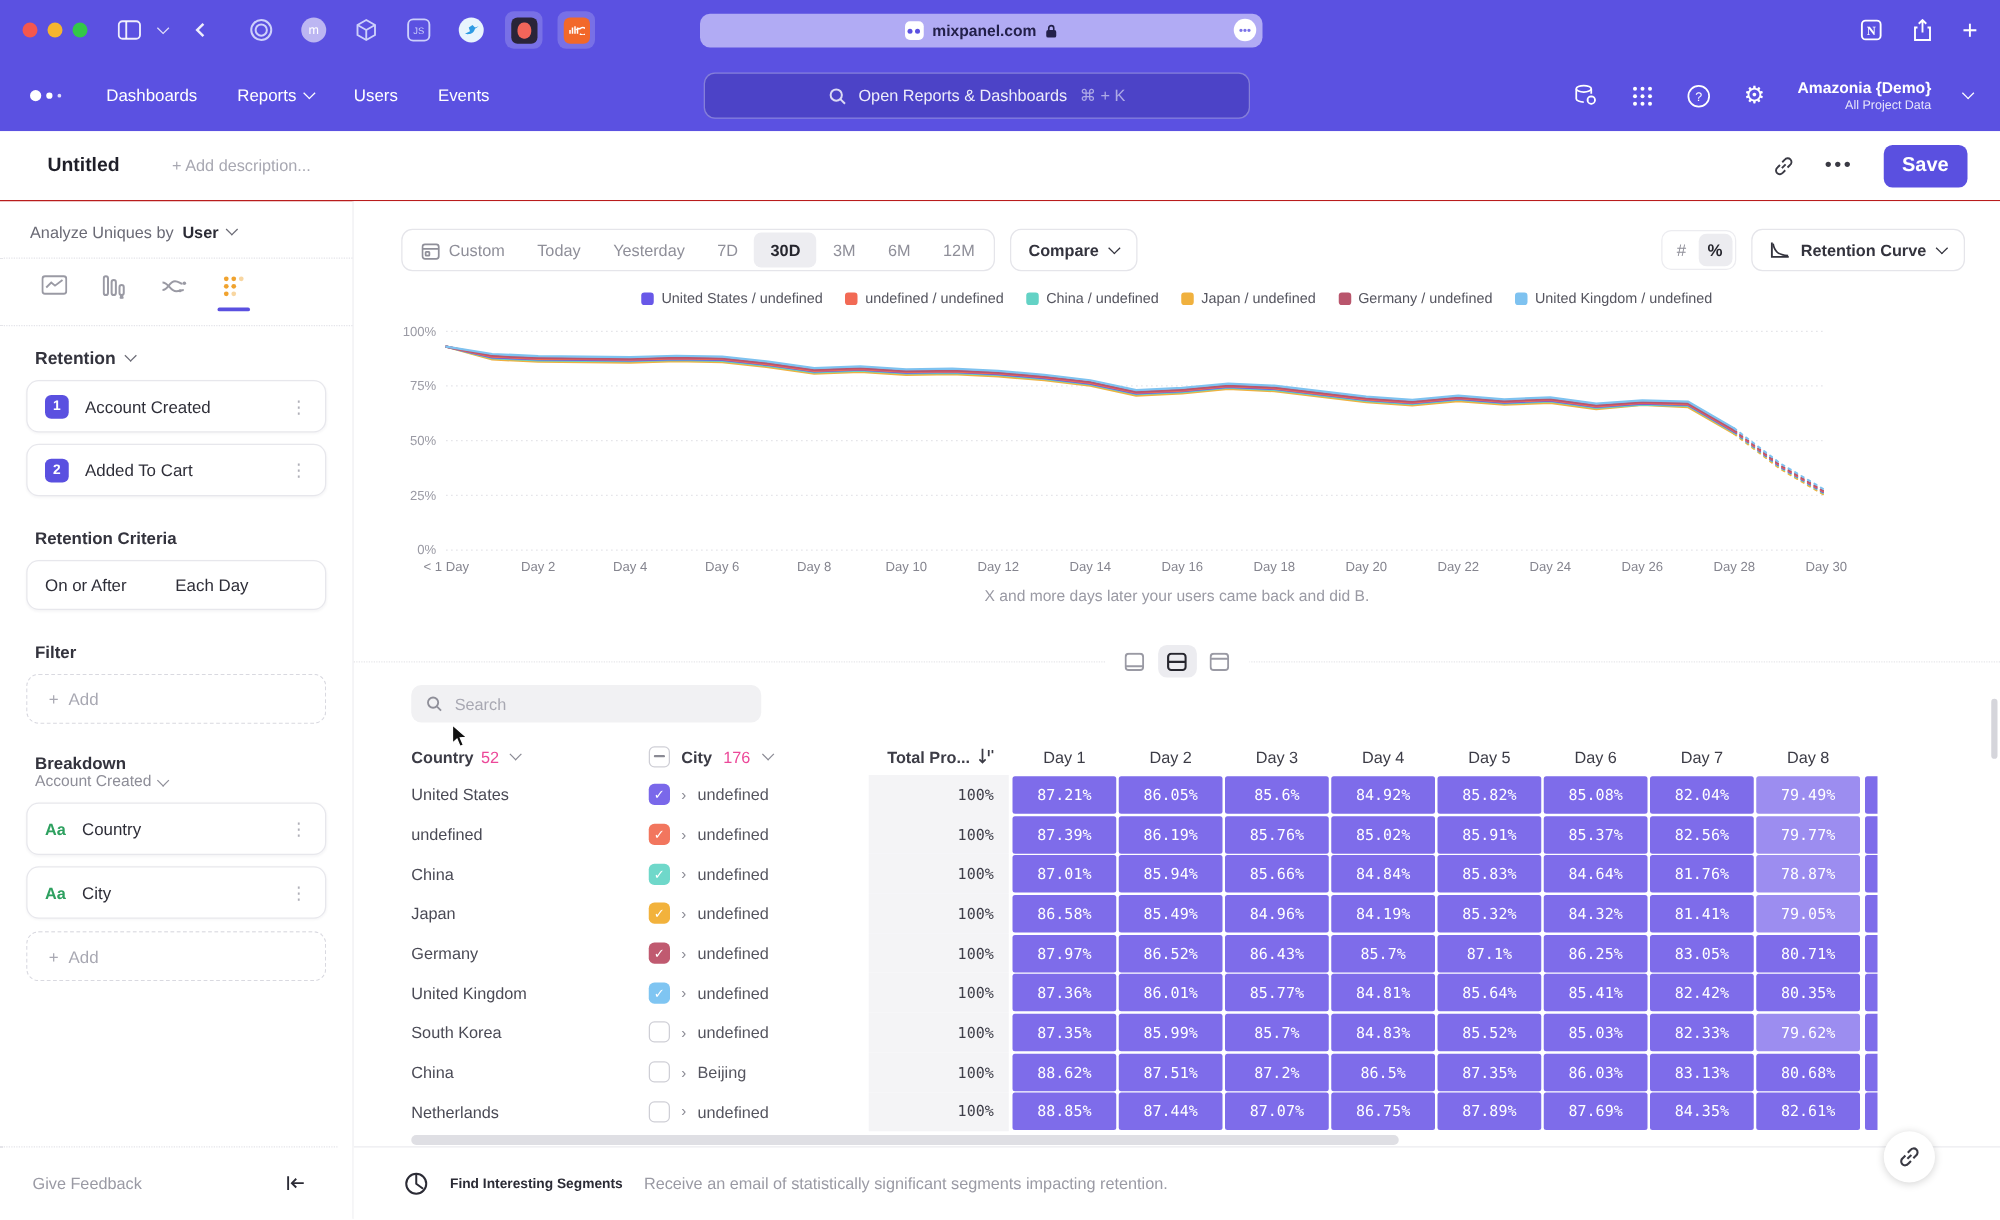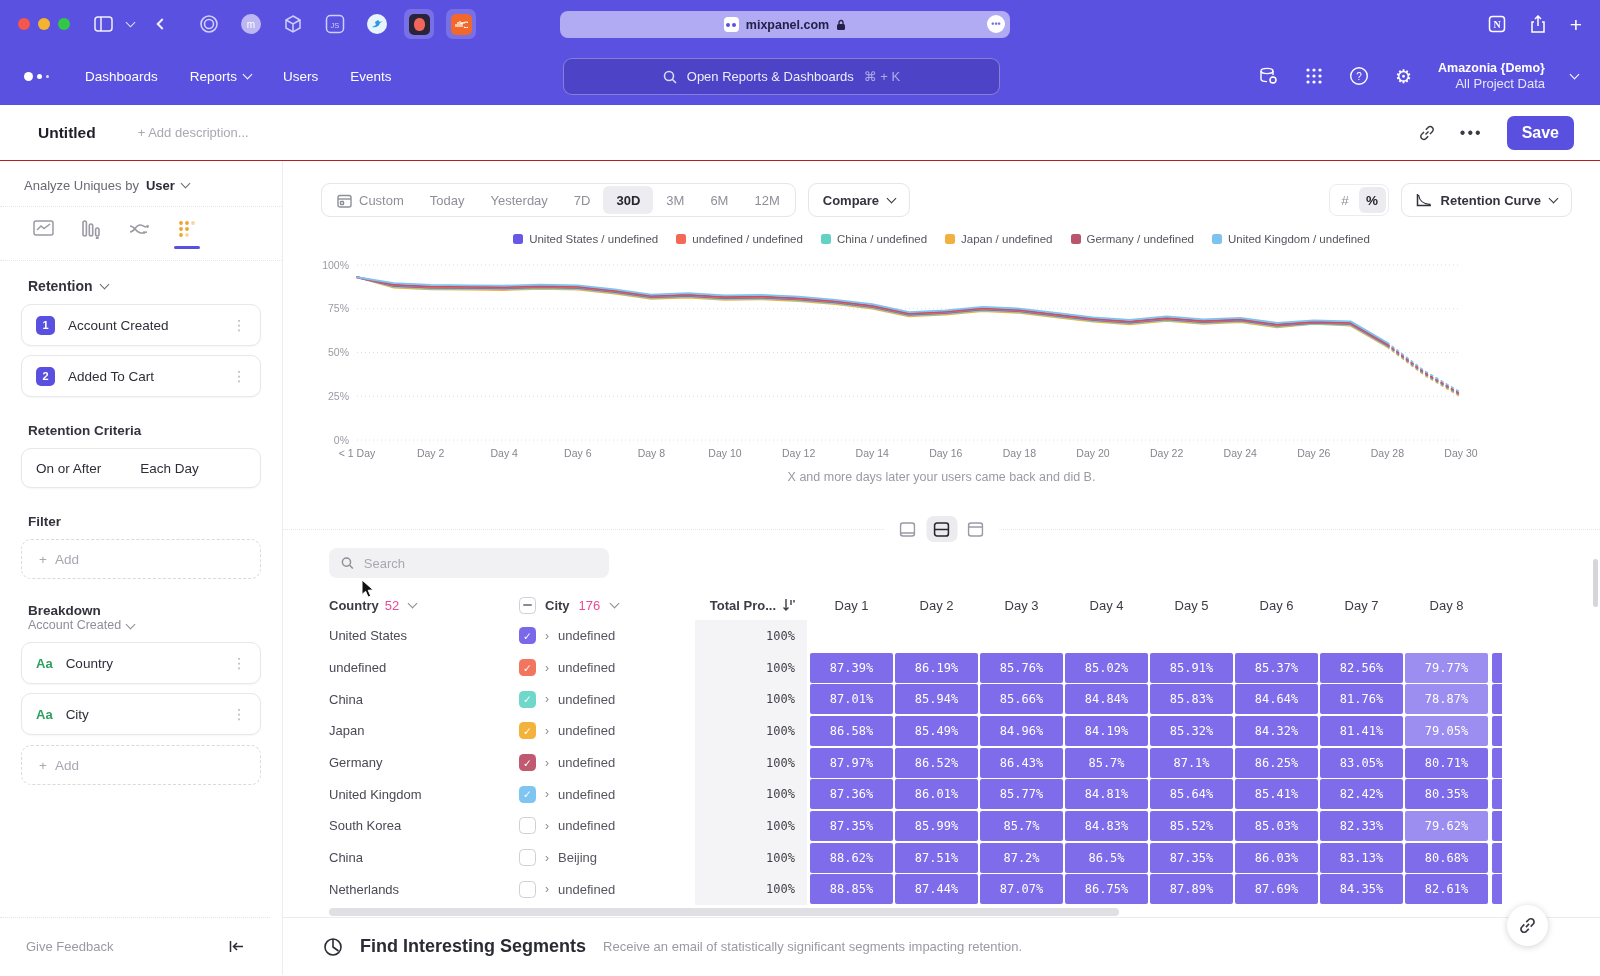--- a/index.html
+++ b/index.html
@@ -31,21 +31,21 @@
   .logo i { background:#fff; border-radius:50%; display:block; }
   .nav-items { display:flex; gap:32px; align-items:center; }
   .nav-item { color:#fff; font-size:13.5px; display:flex; align-items:center; gap:7px; cursor:pointer; }
   .nav-search { position:absolute; left:563px; top:10px; width:437px; height:37px;
     border:1px solid rgba(255,255,255,.32); background:rgba(25,16,110,.22); border-radius:9px;
     display:flex; align-items:center; justify-content:center; gap:10px; color:rgba(255,255,255,.9); font-size:13px; }
   .nav-search .kbd { color:rgba(255,255,255,.55); }
   .nav-right { position:absolute; right:22px; display:flex; align-items:center; gap:26px; color:#fff; }
   .project { text-align:right; line-height:1.3; }
   .project .name { font-size:12.5px; font-weight:700; }
-  .project .scope { font-size:13px; opacity:.85; }
+  .project .scope { font-size:10px; opacity:.85; }
 
   .chev { width:7px; height:7px; border-right:1.6px solid currentColor; border-bottom:1.6px solid currentColor;
     transform:rotate(45deg); display:inline-block; margin-top:-4px; }
   .chev-left { width:8px; height:8px; border-left:2px solid currentColor; border-bottom:2px solid currentColor;
     transform:rotate(45deg); display:inline-block; }
 
   
   .titlebar { height:56px; border-bottom:1px solid #b91c1c; display:flex; align-items:center; padding:0 38px; position:relative; background:#fff; }
   .page-title { font-size:15.5px; font-weight:700; color:#1f1f29; }
   .page-desc { margin-left:42px; color:#a8a8b2; font-size:13px; }
@@ -136,21 +136,21 @@
   .city-label { color:#55555f; }
   .day-val { height:30px; line-height:30px; background:#7e6cea; color:#fff; border-radius:2px;
     font-family:"DejaVu Sans Mono", monospace; font-size:12px; }
   .day-val.light { background:#9c8df0; }
   .d-sliver { width:10px; height:30px; background:#7e6cea; border-radius:2px 0 0 2px; margin-left:2px; flex:none; }
   .h-scroll { margin:3px 0 0 46px; width:790px; height:8px; background:#dfdfe4; border-radius:4px; }
   .v-scroll { position:absolute; right:2px; top:398px; width:5px; height:48px; background:#d5d5db; border-radius:3px; }
 
   .main-footer { position:absolute; bottom:0; left:0; right:0; height:58px; border-top:1px solid #ececf0;
     display:flex; align-items:center; padding:0 40px; gap:17px; background:#fff; }
-  .fis-title { font-size:18px; font-weight:700; color:#2b2b35; }
+  .fis-title { font-size:11px; font-weight:700; color:#2b2b35; }
   .fis-sub { font-size:13px; color:#9a9aa4; }
 
   .float-btn { position:absolute; right:52px; bottom:30px; width:41px; height:41px; background:#fff;
     border-radius:50%; box-shadow:0 1px 7px rgba(0,0,0,.18); display:flex; align-items:center; justify-content:center; color:#3a3a44; cursor:pointer; }
   .cursor { position:absolute; left:78px; top:418px; z-index:9; pointer-events:none; }
 </style>
 </head>
 <body>
 
 <div class="browser">
@@ -612,20 +612,31 @@
           <div class="t-row">
             <div class="c-country">
               <span>United States</span>
             </div>
             <div class="c-city">
               <span class="cb checked" style="background: rgb(122, 104, 234);">✓</span>
               <span class="rowchev">›</span>
               <span class="city-label">undefined</span>
             </div>
             <div class="c-total">100%</div>
+            <div class="day-grid">
+              <div class="d-cell day-val">87.21%</div>
+              <div class="d-cell day-val">86.05%</div>
+              <div class="d-cell day-val">85.6%</div>
+              <div class="d-cell day-val">84.92%</div>
+              <div class="d-cell day-val">85.82%</div>
+              <div class="d-cell day-val">85.08%</div>
+              <div class="d-cell day-val">82.04%</div>
+              <div class="d-cell day-val light">79.49%</div>
+              <div class="d-sliver"></div>
+            </div>
           </div>
           <div class="t-row">
             <div class="c-country">
               <span>undefined</span>
             </div>
             <div class="c-city">
               <span class="cb checked" style="background: rgb(242, 118, 94);">✓</span>
               <span class="rowchev">›</span>
               <span class="city-label">undefined</span>
             </div>

